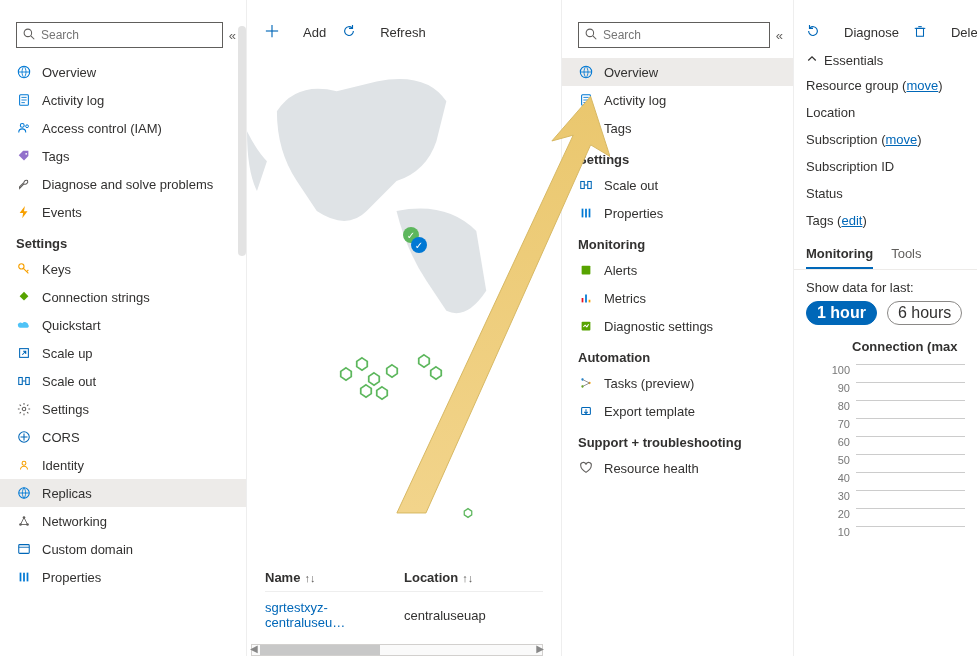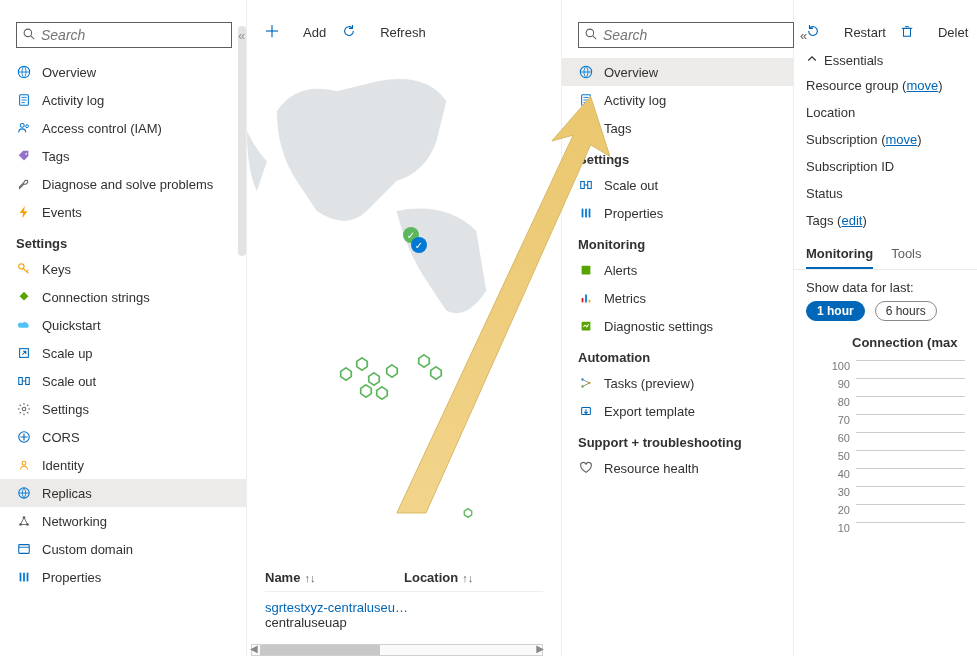--- a/index.html
+++ b/index.html
@@ -7,21 +7,21 @@
   .root { display:flex; height:100%; }
   
   .col-left-nav { width:247px; border-right:1px solid #eee; display:flex; flex-direction:column; }
   .col-center { width:315px; border-right:1px solid #eee; display:flex; flex-direction:column; position:relative; }
   .col-right-nav { width:232px; border-right:1px solid #eee; display:flex; flex-direction:column; }
   .col-details { flex:1; display:flex; flex-direction:column; overflow:hidden; }
 
   
   .search-row { display:flex; align-items:center; gap:6px; padding:22px 10px 10px 16px; }
   .search-box { flex:1; display:flex; align-items:center; height:26px; border:1px solid #605e5c; padding:0 6px; color:#605e5c; background:#fff; }
-  .search-box input { border:none; outline:none; flex:1; font-size:14px; background:transparent;font-style:italic; }
+  .search-box input { border:none; outline:none; flex:1; font-size:12px; background:transparent; }
   .collapse-icon { color:#605e5c; cursor:pointer; }
 
   
   .nav-list { flex:1; overflow-y:auto; }
   .nav-item { display:flex; align-items:center; gap:10px; padding:6px 16px; cursor:pointer; color:#323130; }
   .nav-item.selected { background:#edebe9; }
   .nav-item .icon { width:16px; height:16px; display:inline-flex; align-items:center; justify-content:center; font-size:14px; }
   .nav-section-header { padding:10px 16px 4px 16px; font-weight:600; color:#323130; }
 
   
@@ -39,41 +39,41 @@
   .hex.green svg path { fill:none; stroke:#5db75d; stroke-width:2; }
   .dot { position:absolute; width:16px; height:16px; border-radius:50%; display:flex; align-items:center; justify-content:center; color:#fff; font-size:10px; }
   .dot.green{ background:#5db75d; }
   .dot.blue{ background:#0078d4; }
   .hex.tiny { width:10px;height:10px; }
 
   
   .tbl { padding:0 18px; }
   .tbl-head { display:flex; font-weight:600; border-bottom:1px solid #eee; padding:6px 0; }
   .tbl-head > div, .tbl-row > div { flex:1; display:flex; align-items:center; gap:4px; }
-  .tbl-row { display:flex; padding:8px 0;flex-direction:column; }
+  .tbl-row { display:flex; padding:8px 0; }
   .link { color:#0067b8; cursor:pointer; }
   .sort-icon { font-size:11px; color:#605e5c; }
 
   
   .hscroll { height:12px; border:1px solid #d2d0ce; margin:6px 18px 0 4px; position:relative; background:#fafafa; }
   .hscroll .thumb { position:absolute; left:8px; top:0; height:10px; width:120px; background:#c8c8c8; }
   .hscroll .arrow { position:absolute; top:-2px; font-size:10px; color:#888; }
   .hscroll .arrow.left{ left:-2px;} .hscroll .arrow.right{ right:-2px;}
 
   
   .details-toolbar { display:flex; align-items:center; gap:14px; padding:24px 10px 8px 12px; color:#0067b8; white-space:nowrap; overflow:hidden; }
   .essentials-head { display:flex; align-items:center; gap:6px; font-weight:400; padding:4px 12px; cursor:pointer; }
   .ess-row { padding:6px 12px; color:#323130; }
   .ess-row .move { color:#0067b8; text-decoration:underline; cursor:pointer; font-weight:400; }
   .tabs { display:flex; gap:18px; padding:12px 12px 0 12px; border-bottom:1px solid #edebe9; }
   .tab { padding:0 0 6px 0; cursor:pointer; color:#605e5c; }
   .tab.active { color:#323130; font-weight:600; border-bottom:2px solid #0067b8; }
   .showfor { padding:10px 12px 6px 12px; }
   .time-pills { display:flex; align-items:center; gap:10px; padding:0 12px; }
-  .pill { border:1px solid #8a8886; padding:2px 10px; border-radius:12px; cursor:pointer; font-size:12px; }
+  .pill { border:1px solid #8a8886; padding:2px 10px; border-radius:12px; cursor:pointer; font-size:16px; }
   .pill.active { background:#0067b8; color:#fff; border-color:#0067b8; font-weight:600; }
   .chart-area { padding:14px 12px; }
   .chart-title { font-weight:600; padding:0 0 10px 46px; }
   .grid-row { display:flex; align-items:flex-start; height:18px; }
   .grid-row .ylabel { width:50px; text-align:right; padding-right:6px; font-size:11px; color:#777; }
   .grid-row .line { flex:1; border-top:1px solid #ccc; }
 
   
   .big-arrow { position:absolute; left:300px; top:60px; width:310px; height:470px; pointer-events:none; z-index:50; }
 
@@ -483,21 +483,21 @@
 
   <div class="col-details">
     <div class="details-toolbar">
       <span class="tbtn">
         <span class="icon c-teal">
           <svg width="14" height="14" viewBox="0 0 16 16">
               <path d="M3 8a5 5 0 1 0 1.5-3.5" fill="none" stroke="#0067b8" stroke-width="1.3"></path>
               <path d="M4 1v4h4" fill="none" stroke="#0067b8" stroke-width="1.3"></path>
             </svg>
         </span>
-        <span style="color:#323130;">Restart</span>
+        <span style="color:#323130;">Diagnose</span>
       </span>
       <span class="tbtn">
         <span class="icon c-teal">
           <svg width="14" height="14" viewBox="0 0 16 16">
               <rect x="4" y="5" width="8" height="9" fill="none" stroke="#0067b8" stroke-width="1.2"></rect>
               <line x1="2" y1="5" x2="14" y2="5" stroke="#0067b8" stroke-width="1.2"></line>
               <line x1="6" y1="3" x2="10" y2="3" stroke="#0067b8" stroke-width="1.2"></line>
             </svg>
         </span>
         <span style="color:#323130;">Delet</span>

